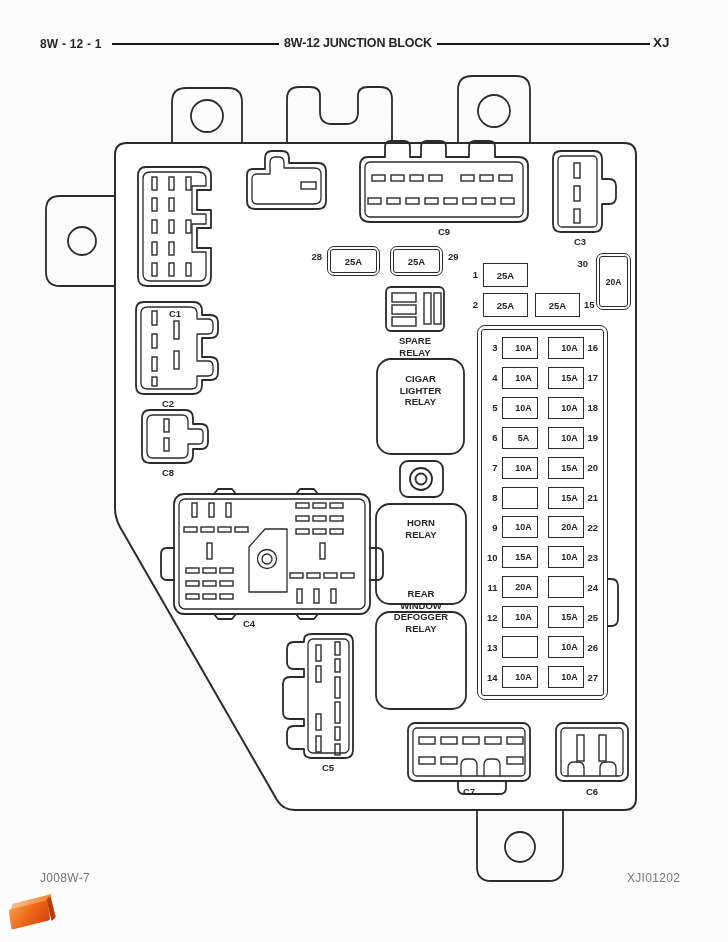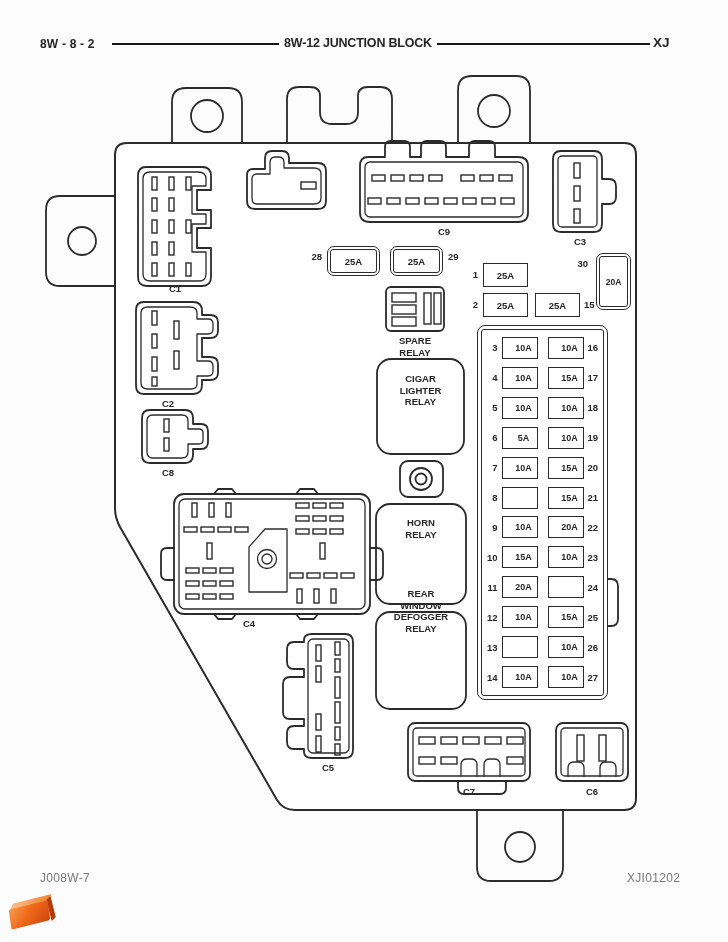--- a/index.html
+++ b/index.html
@@ -63,21 +63,21 @@
   #wm .top{position:absolute;left:8px;top:3px;width:40px;height:7px;transform:skewX(-35deg);
            background:linear-gradient(90deg,#fbbd8a,#f08430);border-radius:1px;}
   #wm .side{position:absolute;left:44px;top:6px;width:5px;height:22px;transform:skewY(-28deg);
             background:#b83c0a;border-radius:1px;}
 </style>
 </head>
 <body>
 
 <div id="page">
 
-  <span class="abs txt h-left">8W - 8 - 2</span>
+  <span class="abs txt h-left">8W - 12 - 1</span>
   <div class="h-rule" style="left:112px;top:43px;width:167px;"></div>
   <span class="abs txt h-center">8W-12 JUNCTION BLOCK</span>
   <div class="h-rule" style="left:437px;top:43px;width:213px;"></div>
   <span class="abs txt h-right">XJ</span>
 
   <svg id="art" width="728" height="942" viewBox="0 0 728 942">
     <g>
       <path class="o" d="M172,144 L172,102 Q172,88 186,88 L228,88 Q242,88 242,102 L242,144"></path>
       <circle class="o" cx="207" cy="116" r="16"></circle>
       <path class="o" d="M287,144 L287,99 Q287,87 299,87 L310,87 Q320,87 320,96 L320,112 Q320,124 332,124 L346,124 Q358,124 358,112 L358,96 Q358,87 368,87 L380,87 Q392,87 392,99 L392,144"></path>
@@ -277,21 +277,21 @@
       <rect class="i" x="561" y="728" width="62" height="48" rx="4"></rect>
       <rect class="slot" x="577" y="735" width="7" height="26"></rect>
       <rect class="slot" x="599" y="735" width="7" height="26"></rect>
       <path class="i" d="M568,776 V768 Q568,762 574,762 H578 Q584,762 584,768 V776"></path>
       <path class="i" d="M600,776 V768 Q600,762 606,762 H610 Q616,762 616,768 V776"></path>
     </g>
 
     <path class="o" d="M608,579 H611 Q618,579 618,586 V619 Q618,626 611,626 H608"></path>
   </svg>
 
-  <span class="clabel" style="left:150px;top:283px;">C1</span>
+  <span class="clabel" style="left:150px;top:308px;">C1</span>
   <span class="clabel" style="left:143px;top:398px;">C2</span>
   <span class="clabel" style="left:143px;top:467px;">C8</span>
   <span class="clabel" style="left:419px;top:226px;">C9</span>
   <span class="clabel" style="left:555px;top:236px;">C3</span>
   <span class="clabel" style="left:224px;top:618px;">C4</span>
   <span class="clabel" style="left:303px;top:762px;">C5</span>
   <span class="clabel" style="left:444px;top:786px;">C7</span>
   <span class="clabel" style="left:567px;top:786px;">C6</span>
 
   <div class="rlabel" style="left:387px;top:335px;width:56px;">

